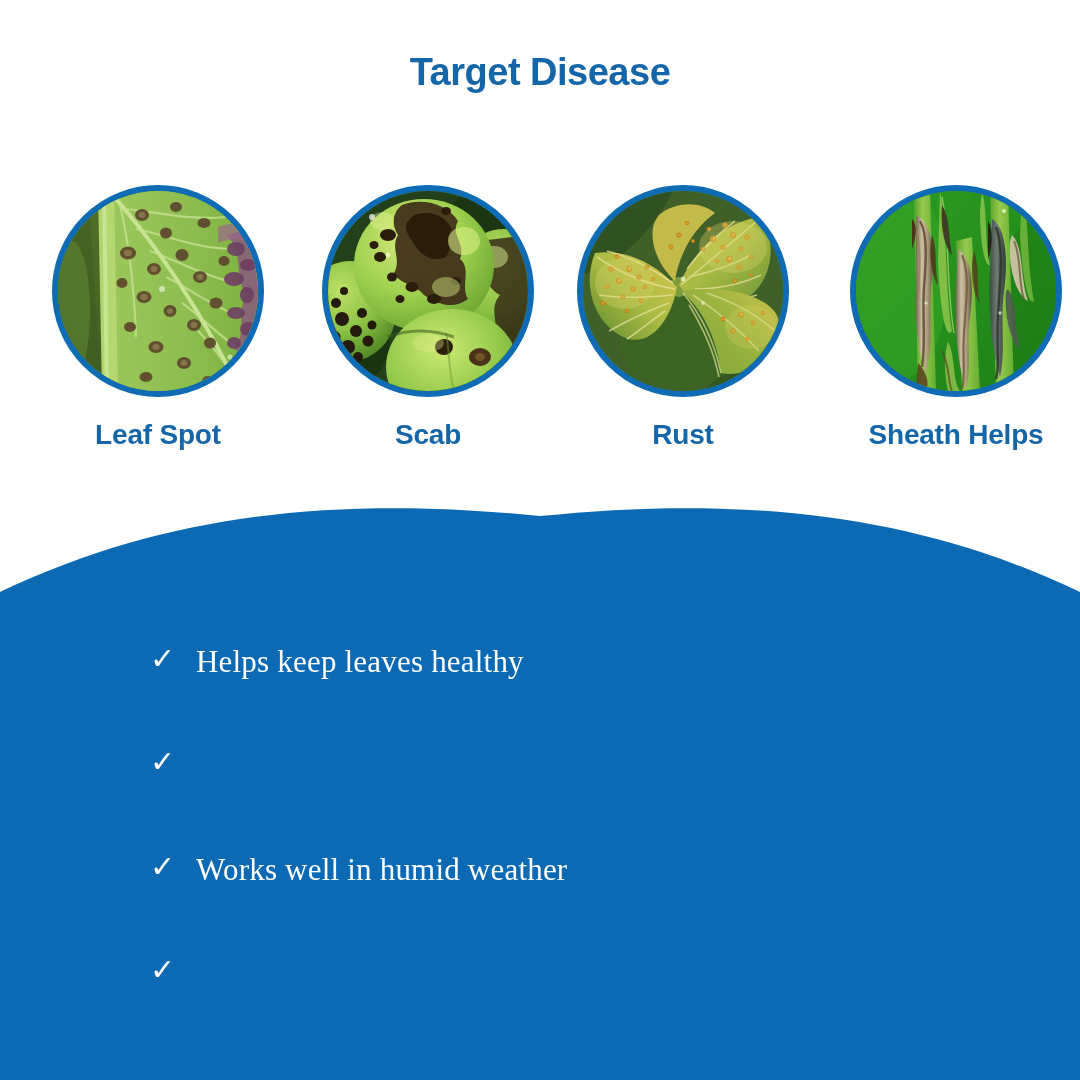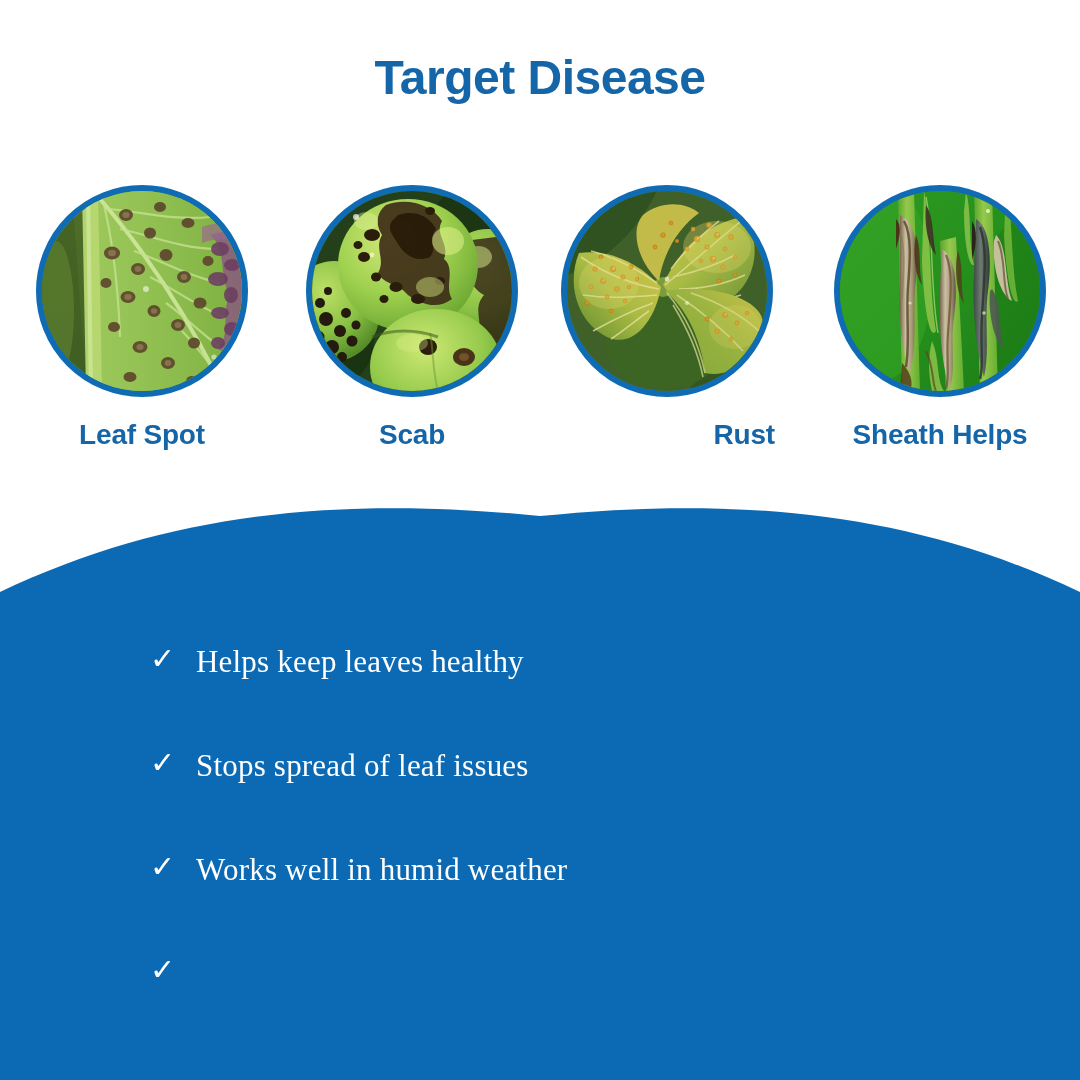--- a/index.html
+++ b/index.html
@@ -32,30 +32,30 @@
     width: 1080px;
     height: 520px;
     z-index: 3;
   }
 
   #page-title {
     position: absolute;
     left: 0; top: 52px;
     width: 1080px;
     text-align: center;
-    font-size: 48px;
+    font-size: 38px;
     font-weight: bold;
     letter-spacing: -0.5px;
     color: #1466A8;
     line-height: 1.1;
   }
 
   #disease-grid {
     position: absolute;
-    left: 0; top: 185px;
+    left: 16px; top: 185px;
     width: 908px;
     height: 270px;
   }
 
   .disease-item {
     position: absolute;
     top: 0;
     width: 216px;
     text-align: center;
   }
@@ -343,21 +343,21 @@
             <ellipse cx="152" cy="166" rx="5" ry="4" fill="#7b5c2e" opacity="0.8"></ellipse>
             <ellipse cx="100" cy="152" rx="16" ry="9" fill="#dff08a" opacity="0.35"></ellipse>
 
             <path d="M118 142 C 122 160, 120 186, 128 206" stroke="#6f9a30" stroke-width="2" fill="none" opacity="0.5"></path>
             <path d="M60 146 C 80 138, 104 138, 126 146" stroke="#3c5a1c" stroke-width="3" fill="none" opacity="0.55"></path>
           </svg>
         </div>
         <div class="disease-label">Scab</div>
       </div>
 
-      <div class="disease-item" style="left:559px;text-align:right;">
+      <div class="disease-item" style="left:559px;">
         <div class="disease-thumb">
           <svg class="art" viewBox="0 0 200 200" preserveAspectRatio="xMidYMid slice">
             <defs>
               <linearGradient id="rleafA" x1="0" y1="0" x2="1" y2="1">
                 <stop offset="0%" stop-color="#cfc34a"></stop>
                 <stop offset="45%" stop-color="#a8bb45"></stop>
                 <stop offset="100%" stop-color="#6f9436"></stop>
               </linearGradient>
               <linearGradient id="rleafB" x1="1" y1="0" x2="0" y2="1">
                 <stop offset="0%" stop-color="#d6c44c"></stop>
@@ -559,21 +559,20 @@
 
     <div id="benefits-content">
 
       <ul id="benefits-list">
         <li class="benefit-row">
           <span class="benefit-check">✓</span>
           <span class="benefit-text">Helps keep leaves healthy</span>
         </li>
         <li class="benefit-row">
           <span class="benefit-check">✓</span>
-          <span class="benefit-text">Stops spread of leaf issues</span>
         </li>
         <li class="benefit-row">
           <span class="benefit-check">✓</span>
           <span class="benefit-text">Works well in humid weather</span>
         </li>
         <li class="benefit-row">
           <span class="benefit-check">✓</span>
         </li>
       </ul>
     </div>

